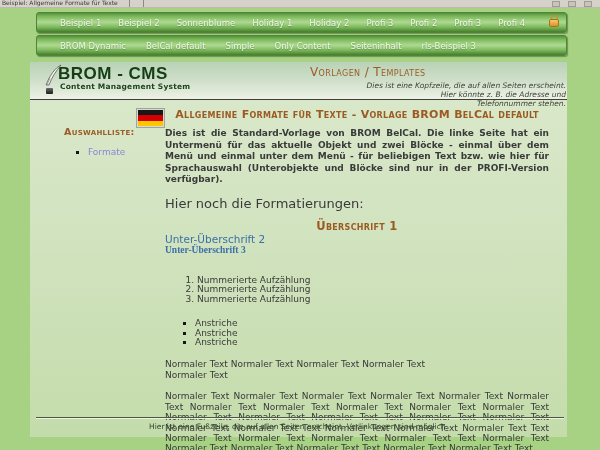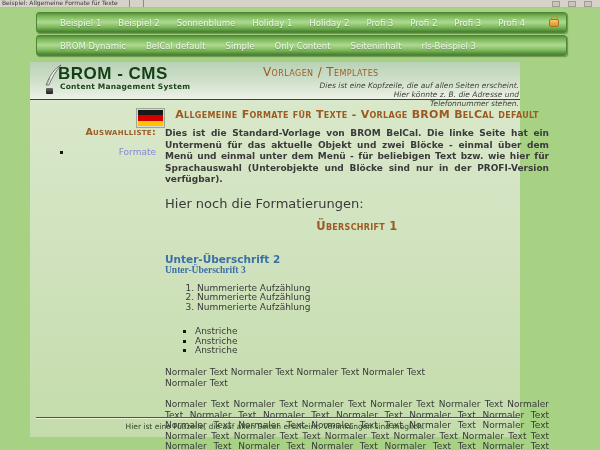--- a/index.html
+++ b/index.html
@@ -27,59 +27,59 @@
   }
   .navbar.row1{top:12px;}
   .navbar.row2{top:35px;gap:20px;}
   .nav-item{color:#eef7e7;font-size:8.5px;white-space:nowrap;cursor:pointer;text-shadow:0 1px 1px rgba(30,60,20,.35);}
   .lock-icon{position:absolute;right:6px;top:2px;width:11px;height:14px;cursor:pointer;}
   .lock-shackle{position:absolute;left:2px;top:0;width:5px;height:5px;border:1.5px solid #c8categ;border:1.5px solid #c88f2e;border-bottom:none;border-radius:4px 4px 0 0;}
   .lock-body{position:absolute;left:0;top:4px;width:10px;height:8px;border-radius:2px;
     background:linear-gradient(180deg,#f7cb6f 0%,#eaa93f 55%,#d9952c 100%);border:1px solid #a86f1e;box-sizing:border-box;}
 
   
-  .page{position:absolute;left:30px;top:62px;width:490px;height:375px;
+  .page{position:absolute;left:30px;top:62px;width:537px;height:375px;
     background:linear-gradient(180deg,#dae9cc 0%,#d2e3c0 45%,#c4dcab 100%);}
 
   
   .masthead{position:absolute;left:0;top:0;right:0;height:37px;
     background:linear-gradient(180deg,#b9d2b7 0%,#cfdfc9 50%,#edf2e6 100%);
     border-bottom:1px solid #3f3f37;}
   .logo{position:absolute;left:14px;top:2px;cursor:pointer;}
   .logo-title{font-family:"Liberation Sans",sans-serif;font-size:17px;font-weight:bold;color:#143e14;letter-spacing:.5px;line-height:19px;padding-left:14px;}
   .logo-sub{font-size:7.5px;font-weight:bold;color:#1b451b;letter-spacing:.2px;padding-left:16px;margin-top:-1px;}
   .quill{position:absolute;left:0;top:0;width:18px;height:22px;}
   .inkpot{position:absolute;left:2px;top:24px;width:7px;height:6px;background:linear-gradient(180deg,#6a6a6a,#1d1d1d);border-radius:1px;}
   .mast-right{position:absolute;right:1px;top:3px;width:256px;}
   .page-title{font-variant:small-caps;font-weight:normal;font-size:12px;color:#9b5d26;letter-spacing:.4px;text-align:left;}
   .mast-note{margin-top:2px;font-size:7.5px;font-style:italic;color:#42423a;line-height:9px;text-align:right;white-space:pre-line;}
 
   
-  .sidebar{position:absolute;left:18px;top:64px;width:108px;text-align:right;}
+  .sidebar{position:absolute;left:34px;top:64px;width:108px;}
   .sidebar-heading{font-variant:small-caps;font-weight:bold;font-size:9.5px;letter-spacing:.3px;color:#9b5d26;}
   .sidebar ul{margin:10px 0 0 0;padding-left:24px;list-style:square;}
   .sidebar li{font-size:9px;color:#8787d9;cursor:pointer;}
   .sidebar li::marker{color:#151515;}
 
   
   .flag{position:absolute;left:107px;top:47px;width:25px;height:16px;border:1px solid #d8d8d8;outline:1px solid #9aa894;cursor:pointer;}
   .flag div{height:33.33%;}
   .flag .f1{background:#181818;}
   .flag .f2{background:#d40000;}
   .flag .f3{background:#ffc500;}
 
   
   .main-col{position:absolute;left:135px;top:46px;width:384px;color:#3a3a3a;}
   .main-heading{font-variant:small-caps;font-weight:bold;font-size:11px;line-height:13px;color:#9c5a22;text-align:center;letter-spacing:.3px;}
   .intro{margin-top:7px;font-size:9px;line-height:11.5px;text-align:justify;font-weight:bold;}
   .formats-label{margin-top:10px;font-size:13px;}
   .h1{margin-top:8px;font-variant:small-caps;font-weight:bold;font-size:11.5px;color:#9c5a22;text-align:center;letter-spacing:.3px;}
-  .h2{margin-top:20px;font-weight:bold;font-size:10.5px;color:#3a6fa8;}
+  .h2{margin-top:0;font-weight:normal;font-size:10.5px;color:#3a6fa8;}
   .h3{margin-top:0;font-weight:bold;font-size:9.5px;color:#3a6fa8;font-family:Liberation Serif, serif;}
-  .main-col ol{margin:9px 0 0 0;padding-left:32px;font-size:9px;line-height:9.8px;}
+  .main-col ol{margin:21px 0 0 0;padding-left:32px;font-size:9px;line-height:9.8px;}
   .main-col ul.square{margin:14px 0 0 0;padding-left:30px;list-style:square;font-size:9px;line-height:9.8px;}
   .main-col ul.square li::marker{color:#151515;}
   .normal-short{margin-top:11px;font-size:9px;line-height:10.5px;white-space:pre-line;}
   .normal-long{margin-top:11px;font-size:9px;line-height:10.4px;text-align:justify;}
 
   
   .footer-line{position:absolute;left:6px;right:3px;top:355px;height:0;border-top:1px solid #4d5844;box-shadow:0 1px 0 rgba(245,250,235,.8);}
   .footer-text{position:absolute;left:0;right:0;top:360px;text-align:center;font-size:7.5px;color:#33412c;}
 </style>
 </head>

